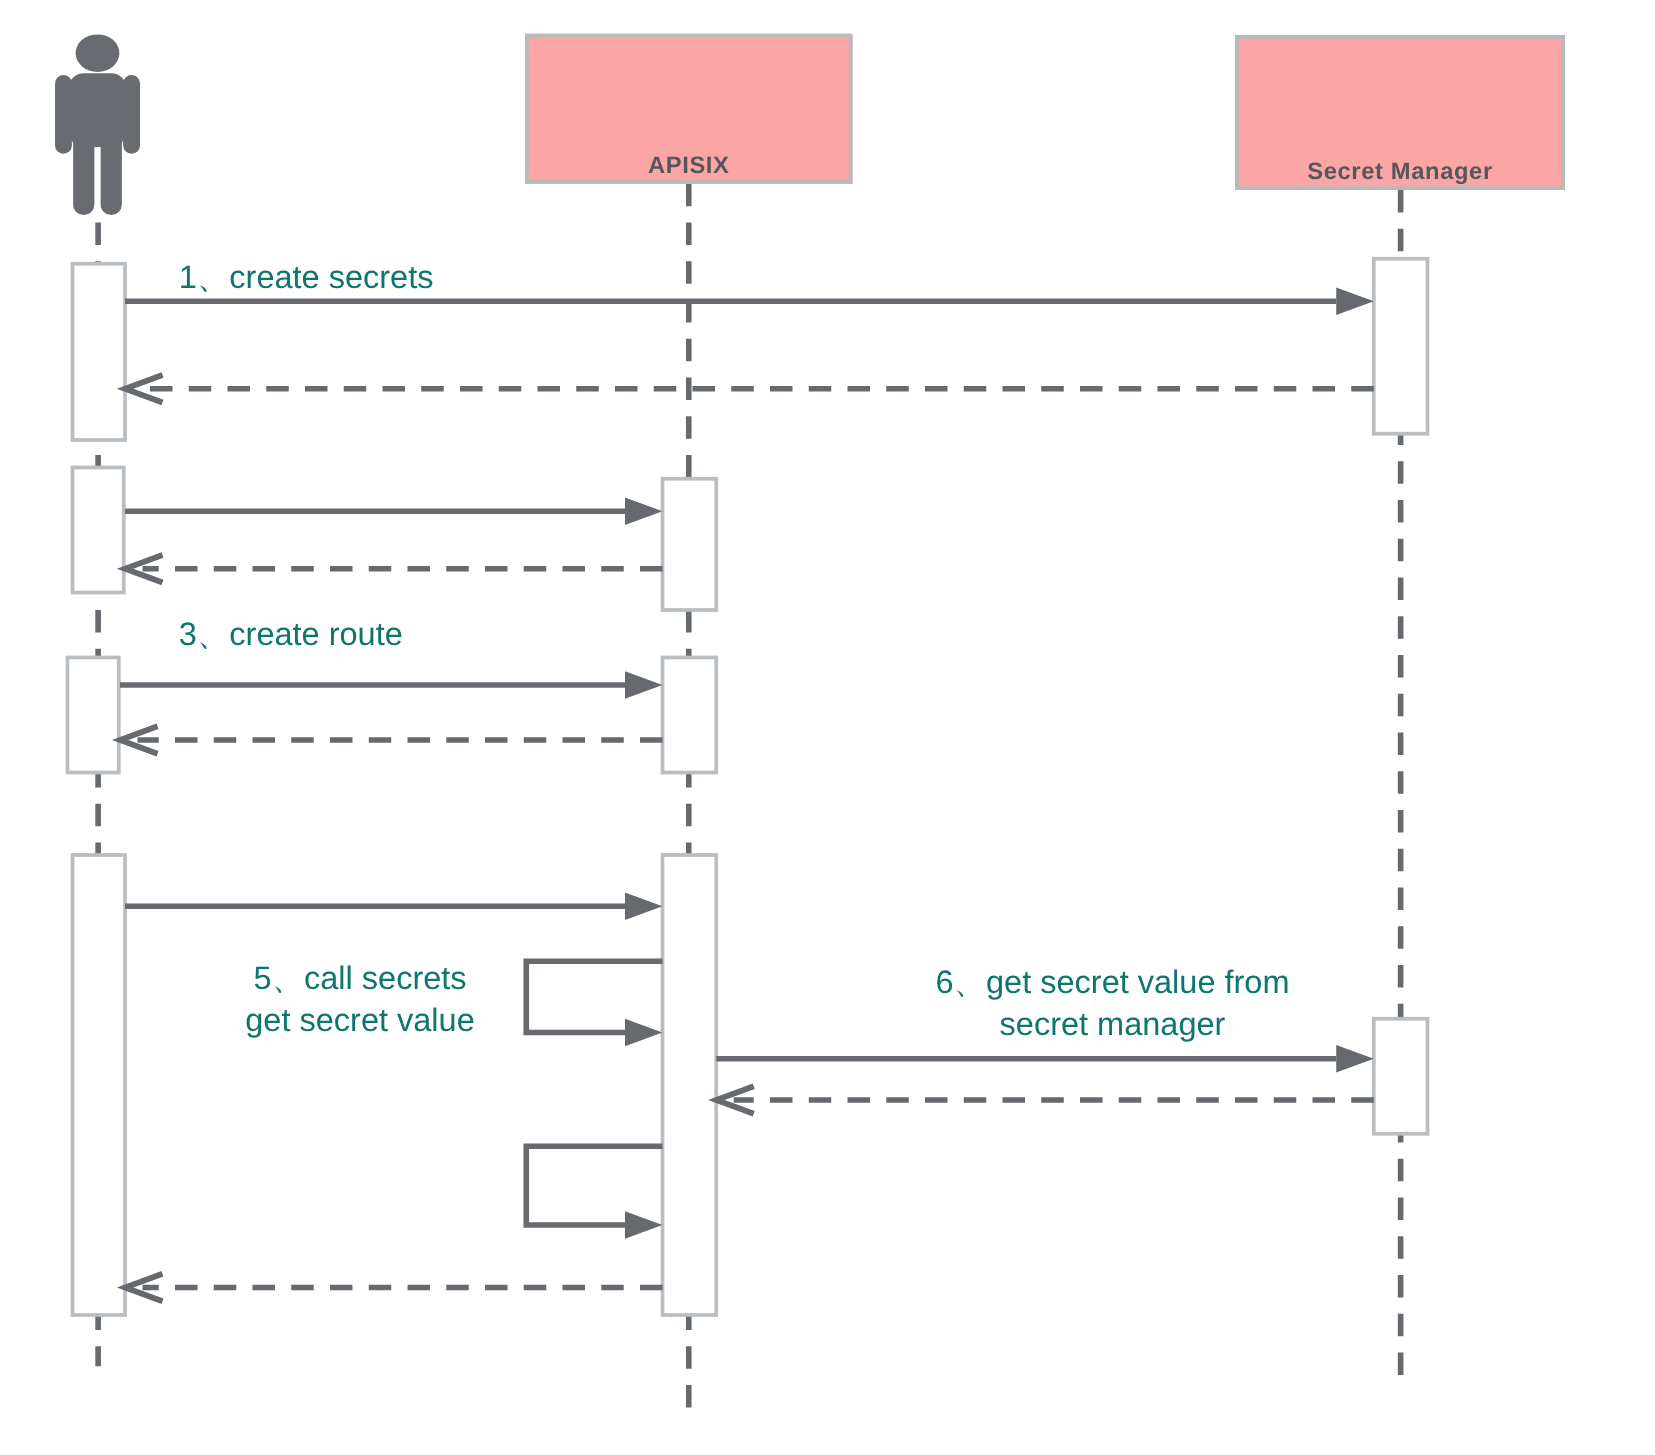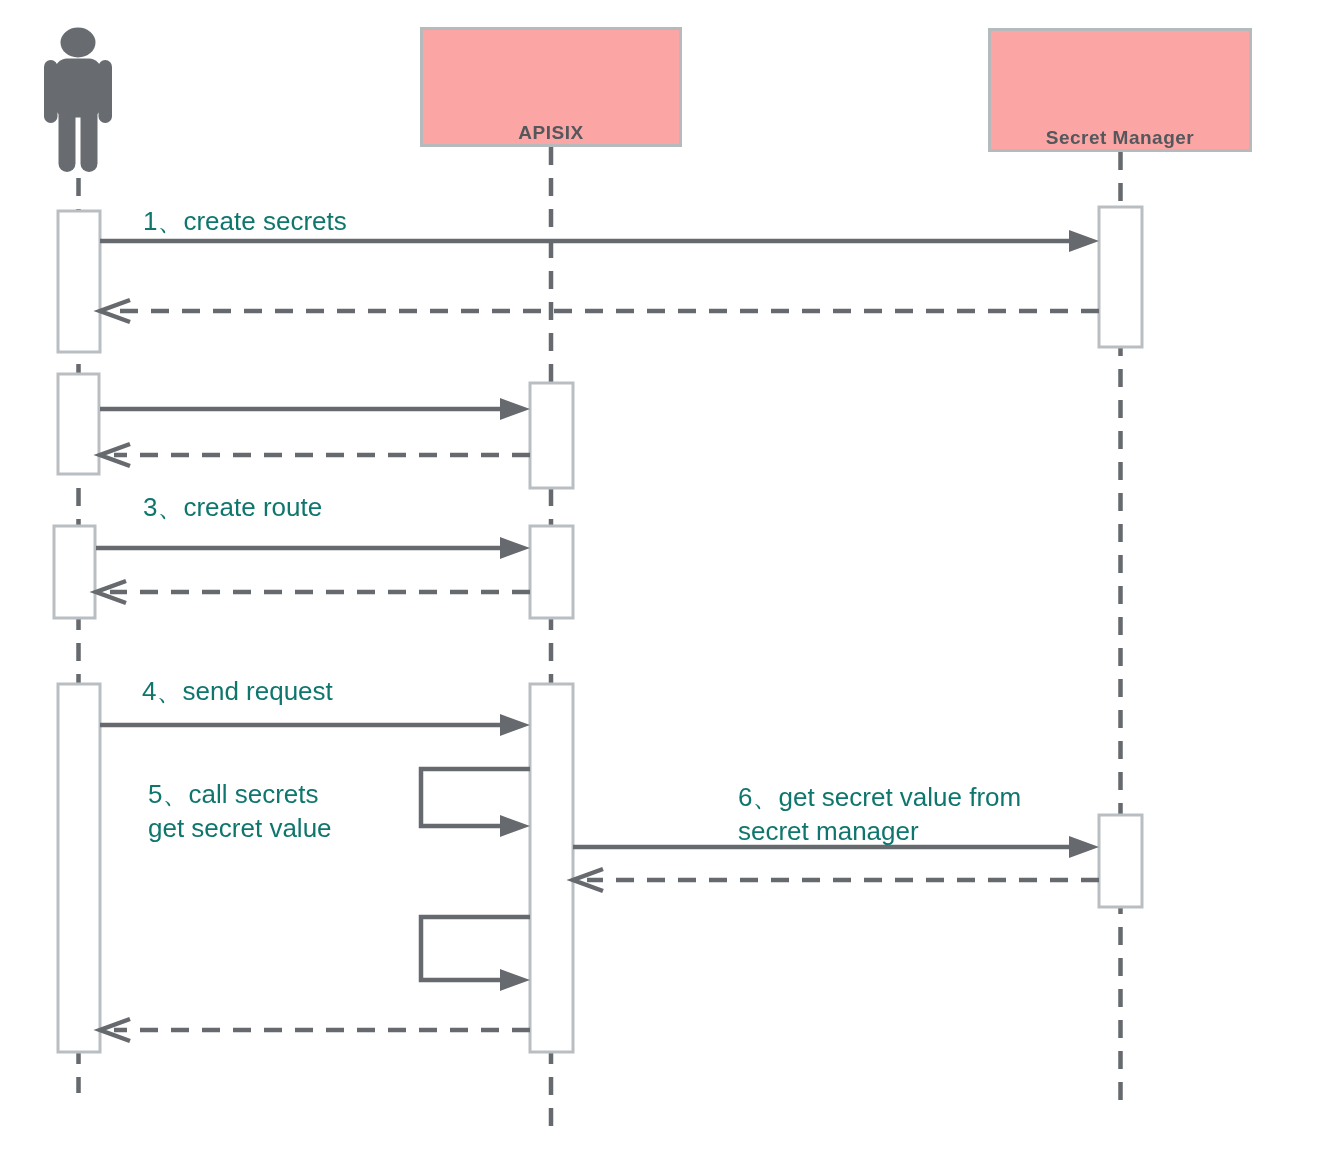--- a/index.html
+++ b/index.html
@@ -36,23 +36,22 @@
   .actor-box.apisix   { left: 420px; top: 27px; width: 262px; height: 120px; }
   .actor-box.secret   { left: 988px; top: 28px; width: 264px; height: 124px; }
   .msg-label {
     position: absolute;
     font-size: 26px;
     line-height: 34px;
     color: #0f766e;
     white-space: nowrap;
   }
   .msg-label.centered {
-    text-align: left;
+    text-align: center;
     white-space: normal;
-    margin-top: 12px;
   }
   .l1 { left: 143px; top: 204px; }
   .l2 { left: 133px; top: 364px; }
   .l3 { left: 143px; top: 490px; }
   .l4 { left: 142px; top: 674px; }
   .l5 { left: 148px; top: 765px; width: 280px; }
   .l6 { left: 738px; top: 768px; width: 304px; }
   .l7 { left: 143px; top: 932px; }
   .msg-line { display: block; }
 </style>
@@ -147,21 +146,20 @@
 
   <div class="actor-box apisix">
     <span>APISIX</span>
   </div>
   <div class="actor-box secret">
     <span>Secret Manager</span>
   </div>
 
   <div class="msg-label l1">1、create secrets</div>
   <div class="msg-label l3">3、create route</div>
-  <div class="msg-label l4">4、send request</div>
 
   <div class="msg-label centered l5">
     <span class="msg-line">5、call secrets</span>
     <span class="msg-line">get secret value</span>
   </div>
 
   <div class="msg-label centered l6">
     <span class="msg-line">6、get secret value from</span>
     <span class="msg-line">secret manager</span>
   </div>

